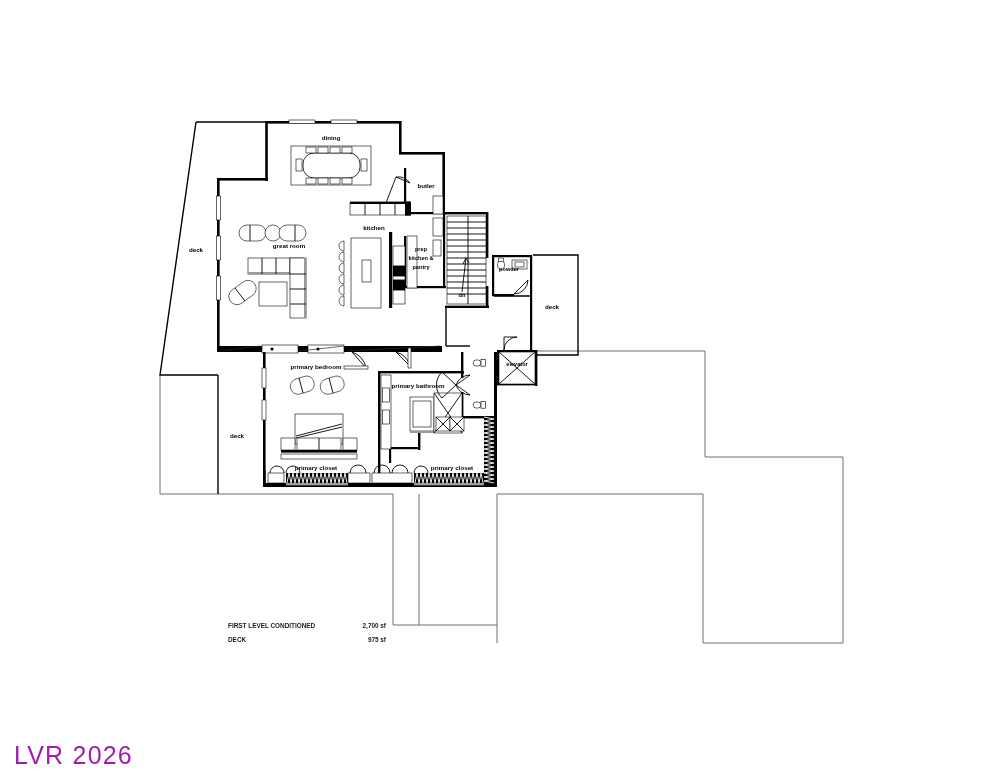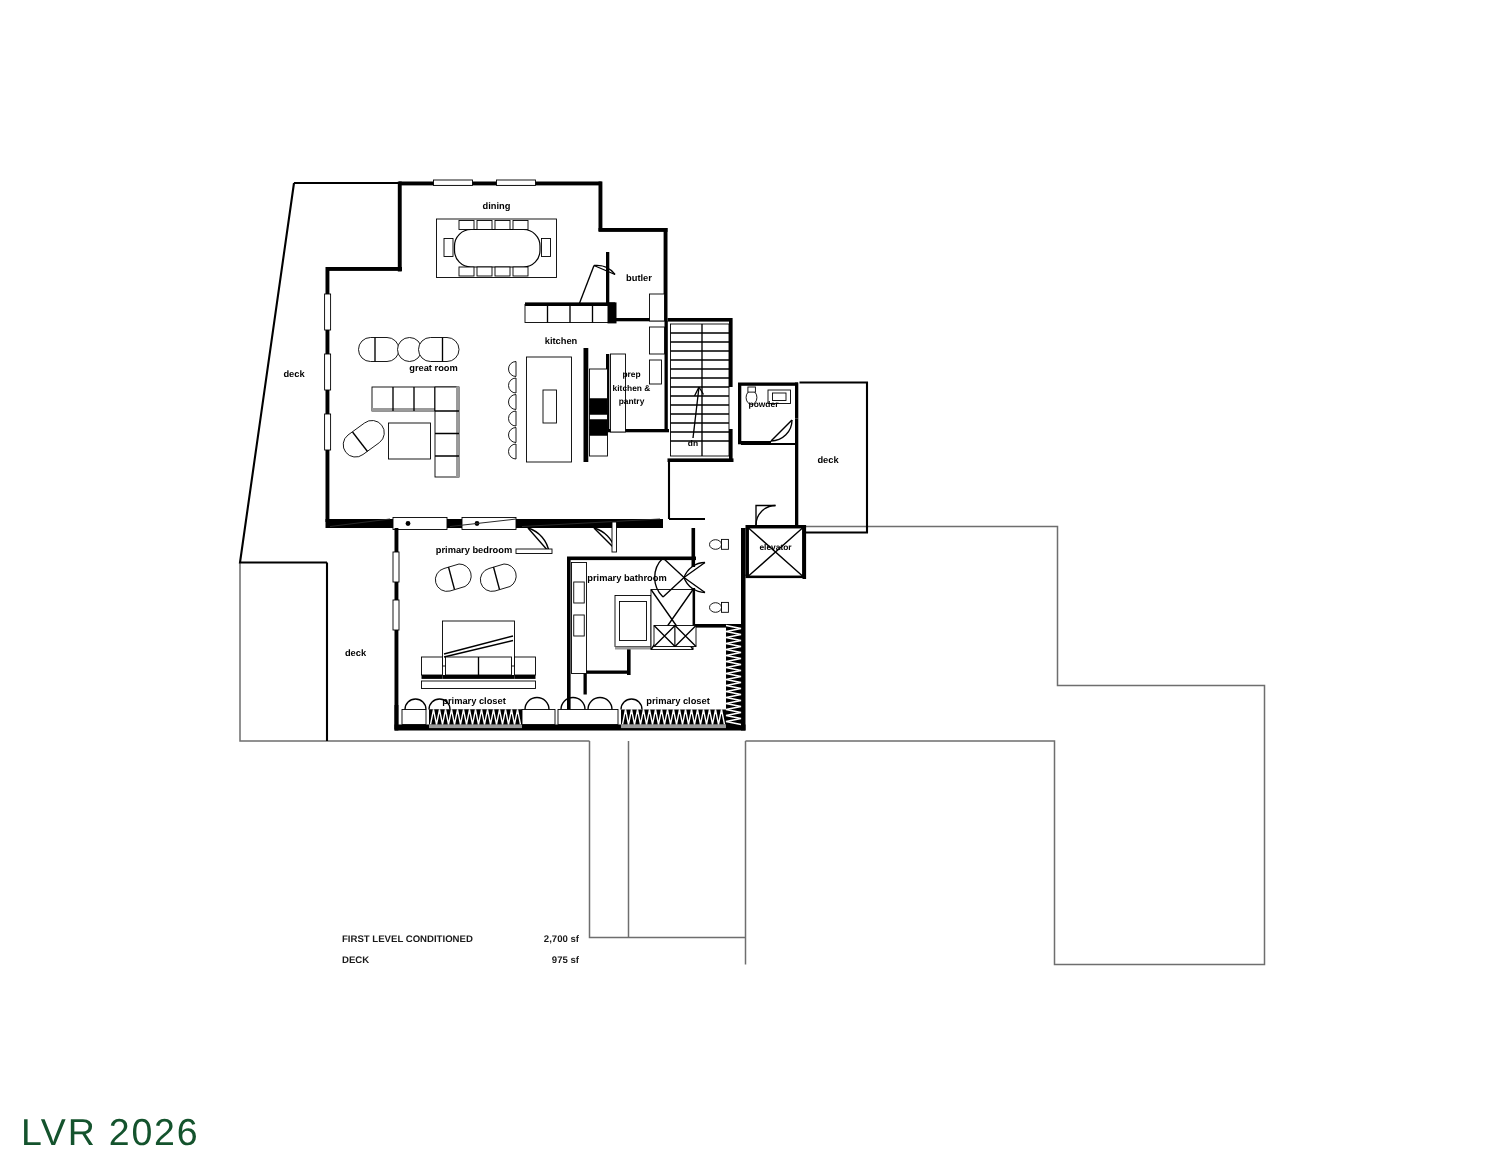--- a/index.html
+++ b/index.html
@@ -42,21 +42,21 @@
     fill: #1a1a1a;
   }
   .legend-val { text-anchor: end; }
   .watermark {
     position: absolute;
     left: 14px;
     bottom: 8px;
     font-family: "Liberation Sans", sans-serif;
     font-size: 25px;
     letter-spacing: 1.2px;
-    color: #14532d;
+    color: #a21caf;
     user-select: none;
   }
   .wall { fill: #000000; stroke: none; }
   .thin { fill: none; stroke: #000000; stroke-width: 0.9; }
   .thin2 { fill: none; stroke: #000000; stroke-width: 1.4; }
   .hair { fill: none; stroke: #2b2b2b; stroke-width: 0.7; }
   .site { fill: none; stroke: #6e6e6e; stroke-width: 1.0; }
   .furn { fill: #ffffff; stroke: #000000; stroke-width: 0.8; }
   .furn-l { fill: #ffffff; stroke: #000000; stroke-width: 0.6; }
   .grey { fill: #9a9a9a; stroke: none; }

